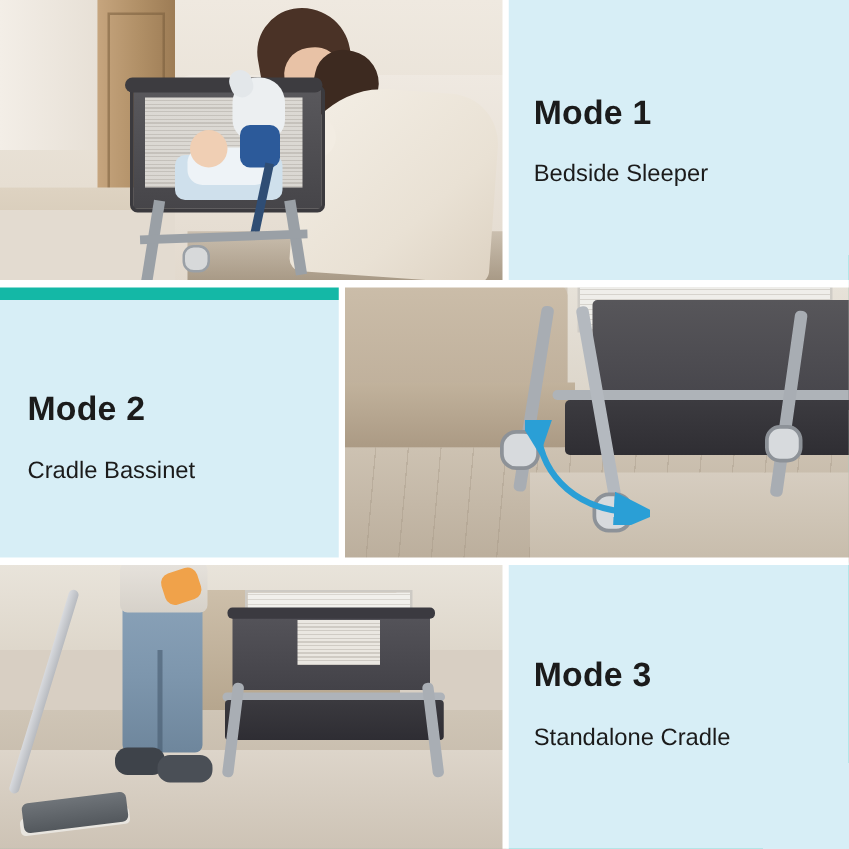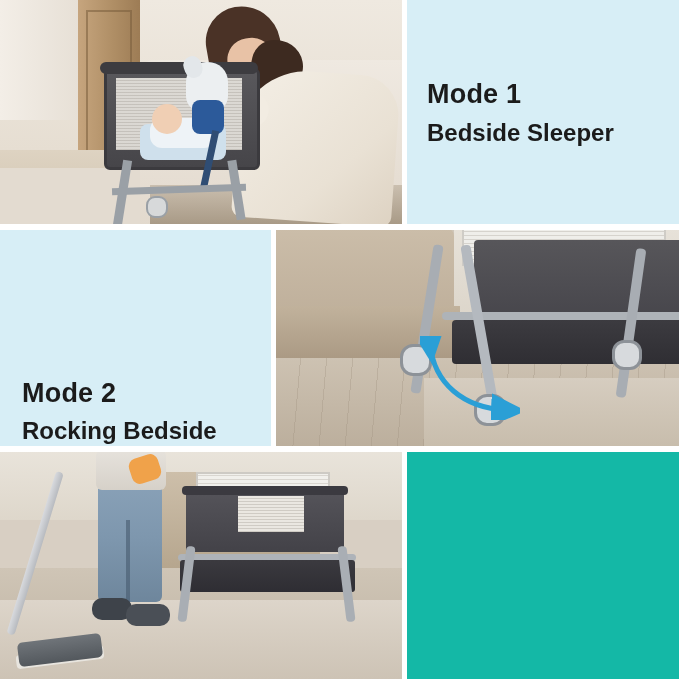--- a/index.html
+++ b/index.html
@@ -38,26 +38,26 @@
     font-weight: bold;
     color: #1b1b1b;
     letter-spacing: 0.2px;
     line-height: 1.1;
     white-space: nowrap;
   }
   .mode-num {
     font-weight: bold;
   }
   .mode-sub {
-    font-size: 24px;
+    font-size: 19px;
     color: #1b1b1b;
     line-height: 1.2;
-    margin-top: 9px;
+    margin-top: 24px;
     white-space: nowrap;
-    font-weight: 700;
+    font-weight: 400;
   }
 
   
   #photo-bedside {
     left: 0; top: 0; width: 405px; height: 228px;
     background: #e9e2d8;
   }
   
   .r1-wall {
     position: absolute; left: 0; top: 0; width: 405px; height: 150px;
@@ -192,23 +192,22 @@
   }
 
   
   #text-mode1 {
     left: 405px; top: 0; width: 274px; height: 228px;
     padding-left: 22px;
   }
 
   
   #text-mode2 {
-    left: 0; top: 224px; width: 274px; height: 222px;
+    left: 0; top: 240px; width: 274px; height: 222px;
     padding-left: 22px;
-    justify-content: flex-end;
   }
 
   
   #photo-rocking {
     left: 274px; top: 228px; width: 405px; height: 222px;
     background: #cfc6b9;
   }
   .r2-sofa {
     position:absolute; left:0; top:0; width:180px; height:130px;
     background: linear-gradient(180deg,#cbbda9 0%, #b9a994 100%);
@@ -436,21 +435,21 @@
       <span class="mode-num">1</span>
     </div>
     <div class="mode-sub">Bedside Sleeper</div>
   </div>
 
   <div class="text-panel" id="text-mode2">
     <div class="mode-line">
       <span>Mode</span>
       <span class="mode-num">2</span>
     </div>
-    <div class="mode-sub">Rocking Bedside</div>
+    <div class="mode-sub">Cradle Bassinet</div>
   </div>
 
   <div class="panel" id="photo-rocking">
     <div class="r2-wall"></div>
     <div class="r2-sofa"></div>
     <div class="r2-sofa-seat"></div>
     <div class="r2-floor"></div>
     <div class="r2-floor-planks"></div>
     <div class="r2-rug"></div>
     <div class="r2-bass-top"></div>
@@ -495,19 +494,26 @@
     <div class="r3-mop-pad"></div>
     <div class="r3-mop-head"></div>
     <div class="r3-jeans"></div>
     <div class="r3-jeans-split"></div>
     <div class="r3-shirt"></div>
     <div class="r3-glove"></div>
     <div class="r3-shoe1"></div>
     <div class="r3-shoe2"></div>
   </div>
 
+  <div class="text-panel" id="text-mode3">
+    <div class="mode-line">
+      <span>Mode</span>
+      <span class="mode-num">3</span>
+    </div>
+    <div class="mode-sub">Standalone Cradle</div>
+  </div>
 
   <div class="sep" style="left:0; top:224px; width:679px; height:6px;"></div>
   <div class="sep" style="left:0; top:446px; width:679px; height:6px;"></div>
   <div class="sep" style="left:402px; top:0; width:5px; height:228px;"></div>
   <div class="sep" style="left:271px; top:228px; width:5px; height:222px;"></div>
   <div class="sep" style="left:402px; top:450px; width:5px; height:229px;"></div>
 </div>
 
 </body></html>

